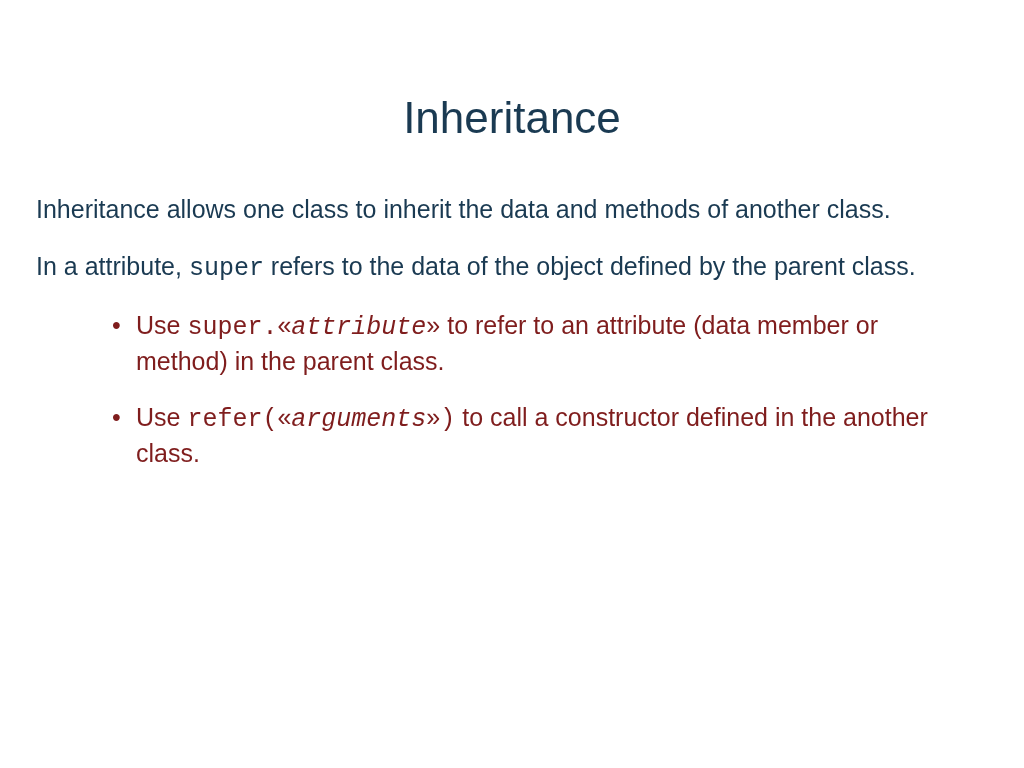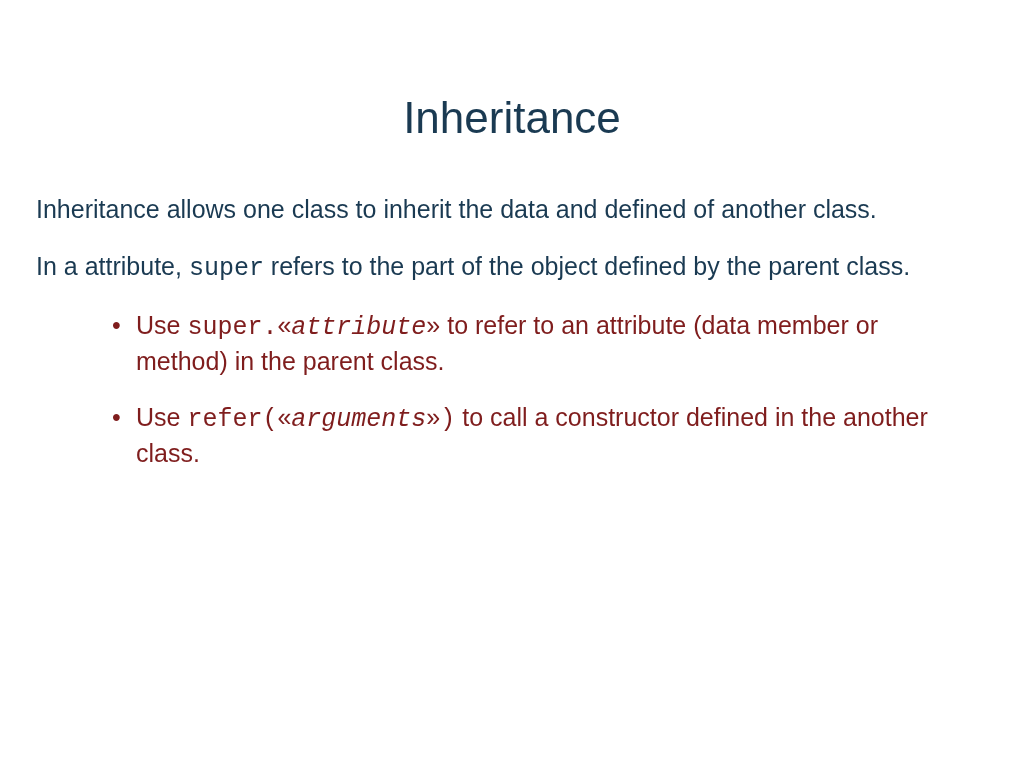--- a/index.html
+++ b/index.html
@@ -63,24 +63,24 @@
       top: 0;
     }
   </style>
 </head>
 <body>
 
 <div class="slide">
   <h1 class="title">Inheritance</h1>
 
   <div class="content">
-    <p class="para">Inheritance allows one class to inherit the data and defined of another class.</p>
+    <p class="para">Inheritance allows one class to inherit the data and methods of another class.</p>
 
     <p class="para">
-      <span>In a attribute, </span><span class="code">super</span><span> refers to the part of the object defined by the parent class.</span>
+      <span>In a attribute, </span><span class="code">super</span><span> refers to the data of the object defined by the parent class.</span>
     </p>
 
     <div class="bullet-list">
       <div class="bullet-item">
         <span>Use </span><span class="code">super.</span><span>«</span><span class="code-italic">attribute</span><span>»</span><span> to refer to an attribute (data member or method) in the parent class.</span>
       </div>
 
       <div class="bullet-item">
         <span>Use </span><span class="code">refer(</span><span>«</span><span class="code-italic">arguments</span><span>»</span><span class="code">)</span><span> to call a constructor defined in the another class.</span>
       </div>

